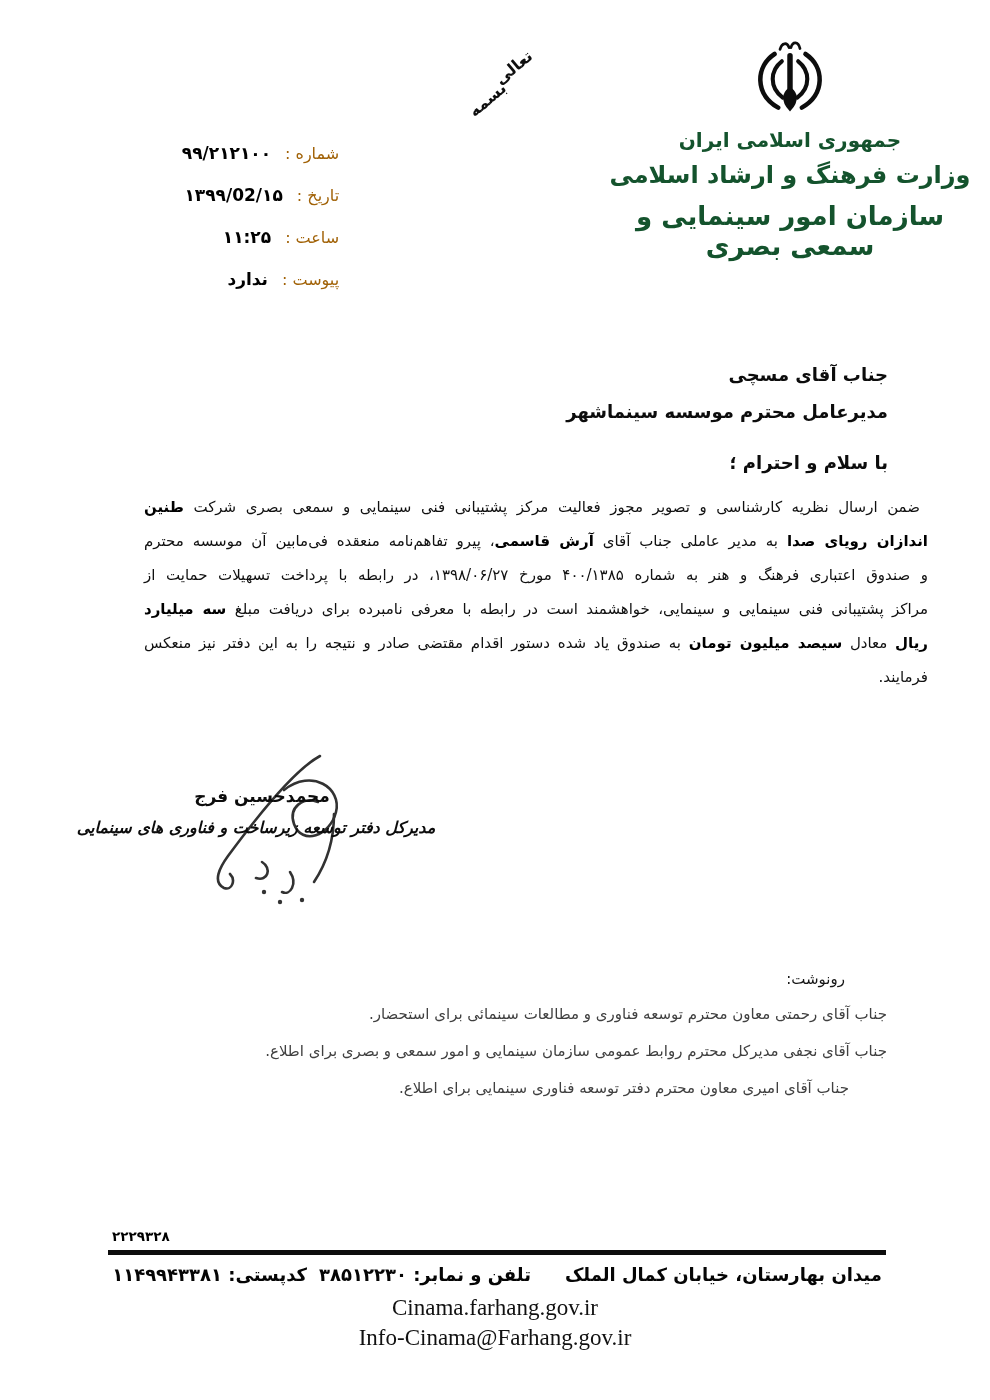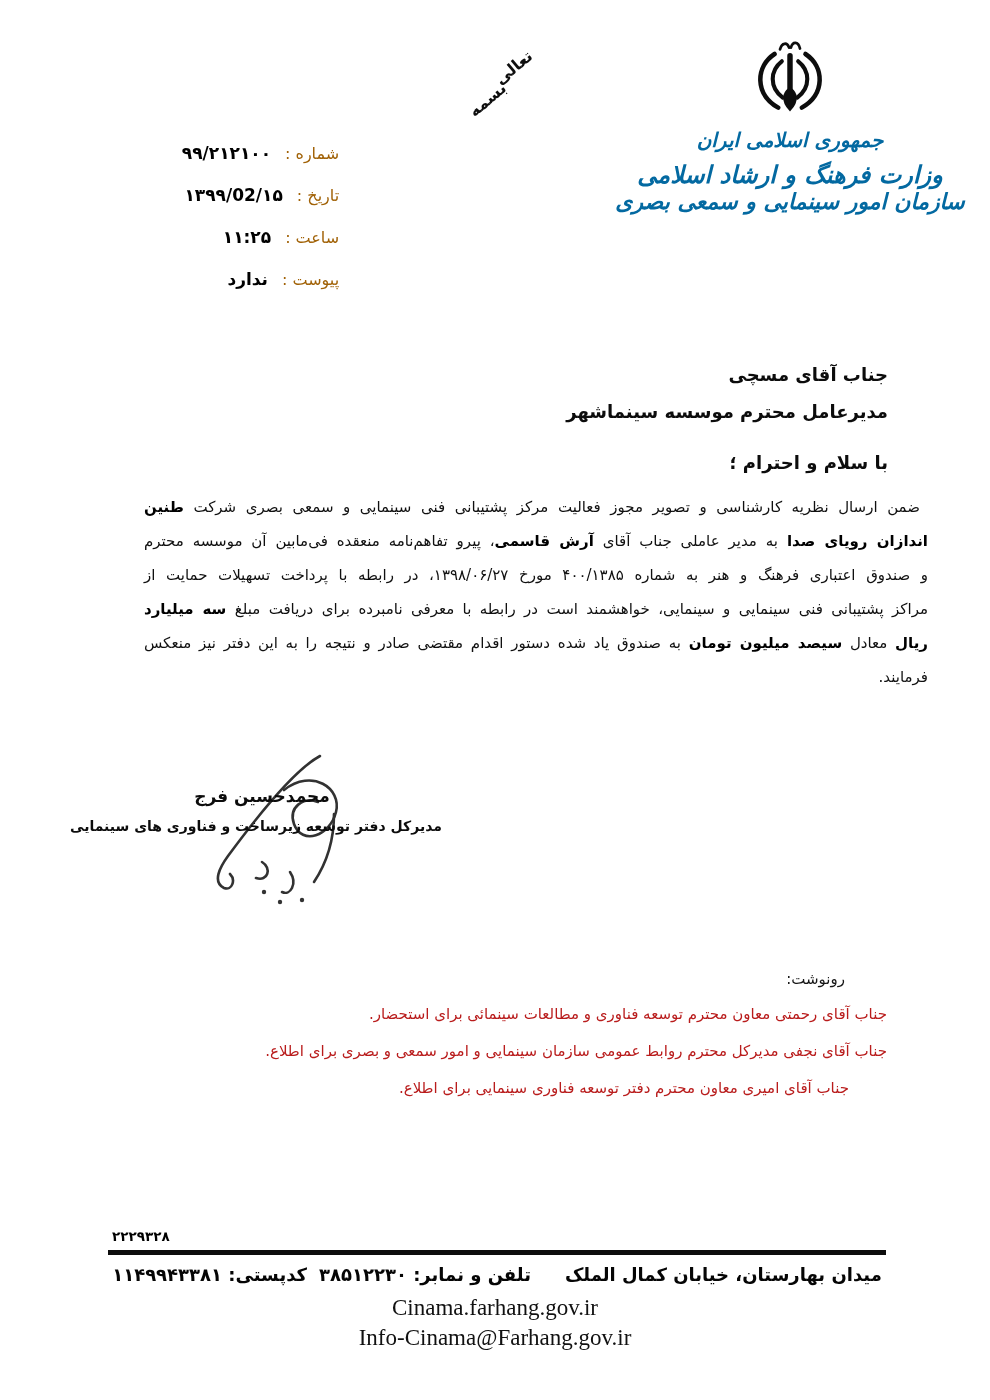--- a/index.html
+++ b/index.html
@@ -27,24 +27,24 @@
   .bt-besmeh { left: 466px; top: 90px; }
 
   
   .letterhead {
     position: absolute;
     left: 590px; top: 34px; width: 400px;
     text-align: center;
     direction: rtl;
   }
   .emblem { display: block; margin: 0 auto; }
-  .lh-line { font-weight: bold; font-style: italic; color: #0369a1; }
+  .lh-line { font-weight: bold; color: #14532d; }
   .lh-1 { font-size: 20px; margin-top: 4px; }
   .lh-2 { font-size: 24px; margin-top: 9px; }
-  .lh-3 { font-size: 22px; letter-spacing: 0; }
+  .lh-3 { font-size: 26px; margin-top: 12px; letter-spacing: 0; }
 
   
   .meta { position: absolute; left: 118px; top: 132px; direction: rtl; }
   .meta-row { display: flex; align-items: center; height: 42px; }
   .meta-label { font-size: 16px; color: #a16207; white-space: nowrap; }
   .meta-value {
     font-size: 17px; font-weight: bold; color: #000;
     min-width: 150px; margin-left: 0; margin-right: 14px;
     white-space: nowrap;
   }
@@ -70,32 +70,32 @@
   .jl-last { text-align: right; text-align-last: right; }
   .body-block b { font-weight: bold; color: #000; }
 
   
   .sig-name {
     position: absolute; left: 262px; top: 786px; transform: translateX(-50%);
     direction: rtl; font-weight: bold; font-size: 17px; white-space: nowrap; color: #0c0c0c;
   }
   .sig-title {
     position: absolute; left: 256px; top: 818px; transform: translateX(-50%);
-    direction: rtl; font-weight: bold; font-size: 14px; white-space: nowrap; color: #0c0c0c;
+    direction: rtl; font-weight: bold; font-size: 16px; white-space: nowrap; color: #0c0c0c; font-style: italic;
   }
   .sig-scrawl { position: absolute; left: 192px; top: 750px; }
 
   
   .cc-heading {
     position: absolute; right: 145px; top: 970px;
     direction: rtl; font-size: 15px; color: #161616;
   }
   .cc-items {
     position: absolute; right: 103px; top: 1003px;
-    direction: rtl; text-align: right; font-size: 15px; color: #b91c1c;
+    direction: rtl; text-align: right; font-size: 15px; color: #404040;
   }
   .cc-item { line-height: 22px; margin-bottom: 15px; white-space: nowrap; }
   .cc-item-indent { padding-right: 38px; margin-top: 11px; }
 
   
   .ref-number {
     position: absolute; left: 112px; top: 1228px;
     font-weight: bold; font-size: 13.5px; color: #000;
   }
   .footer-rule {

